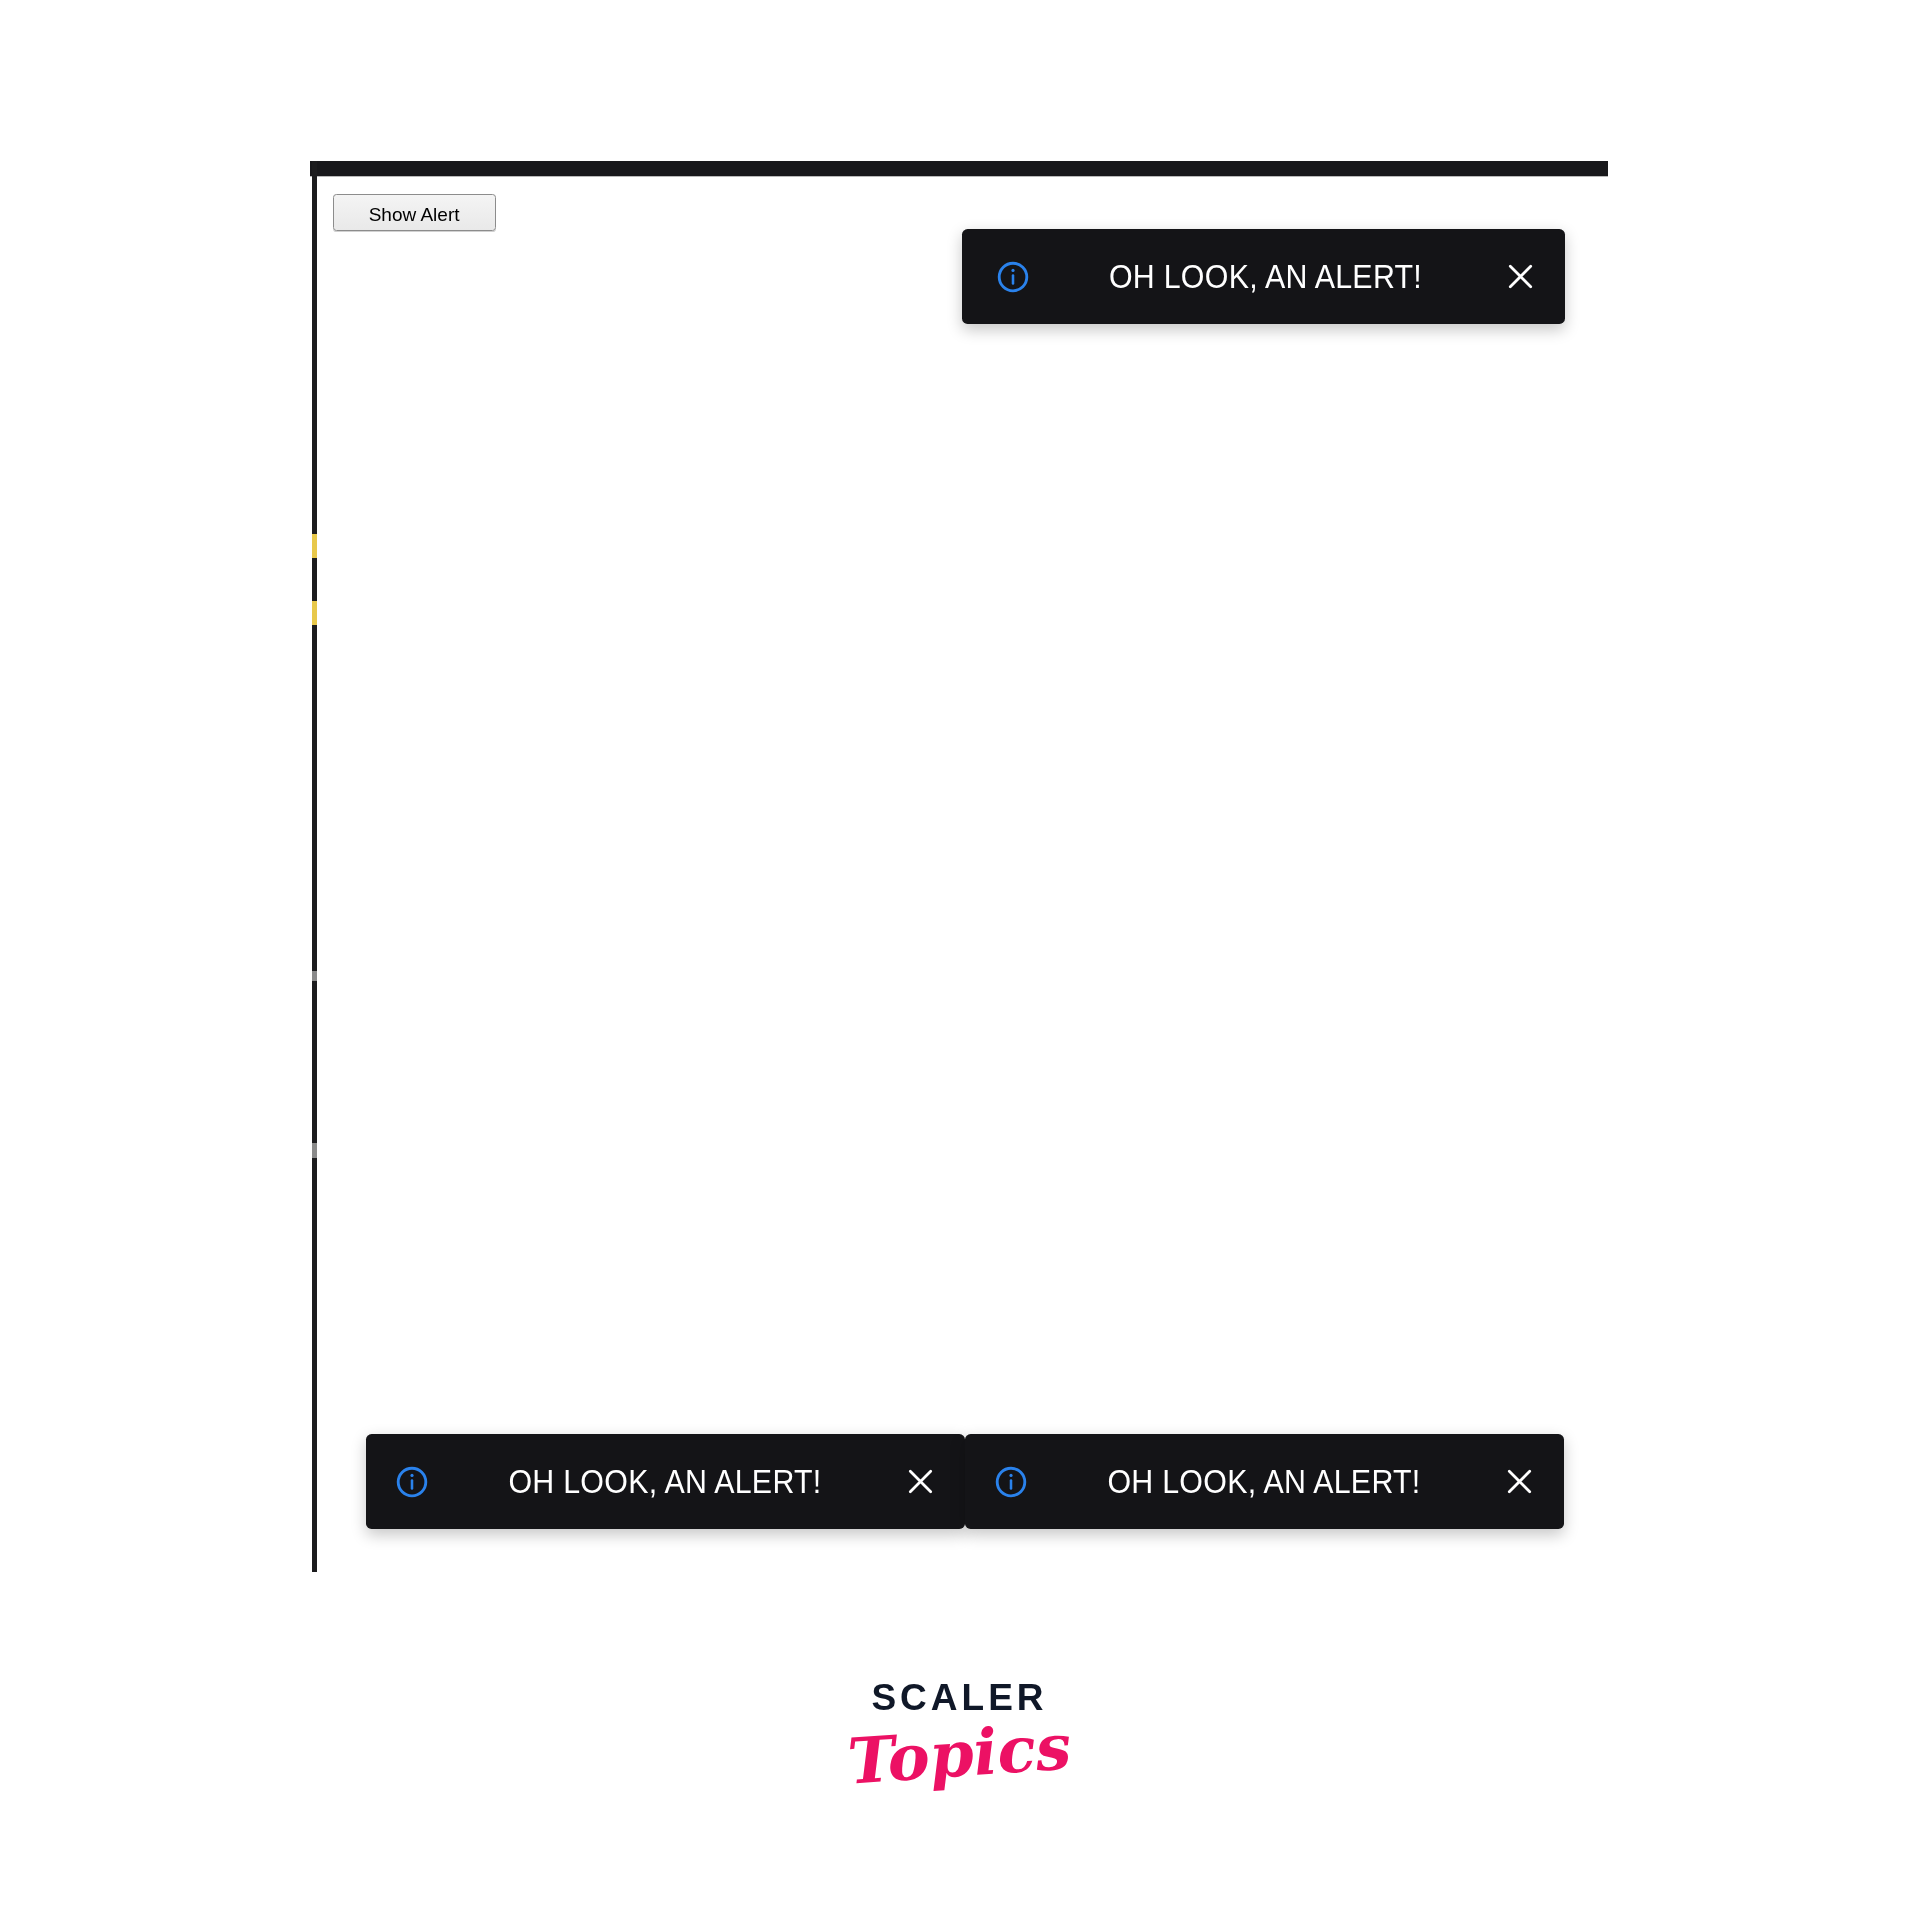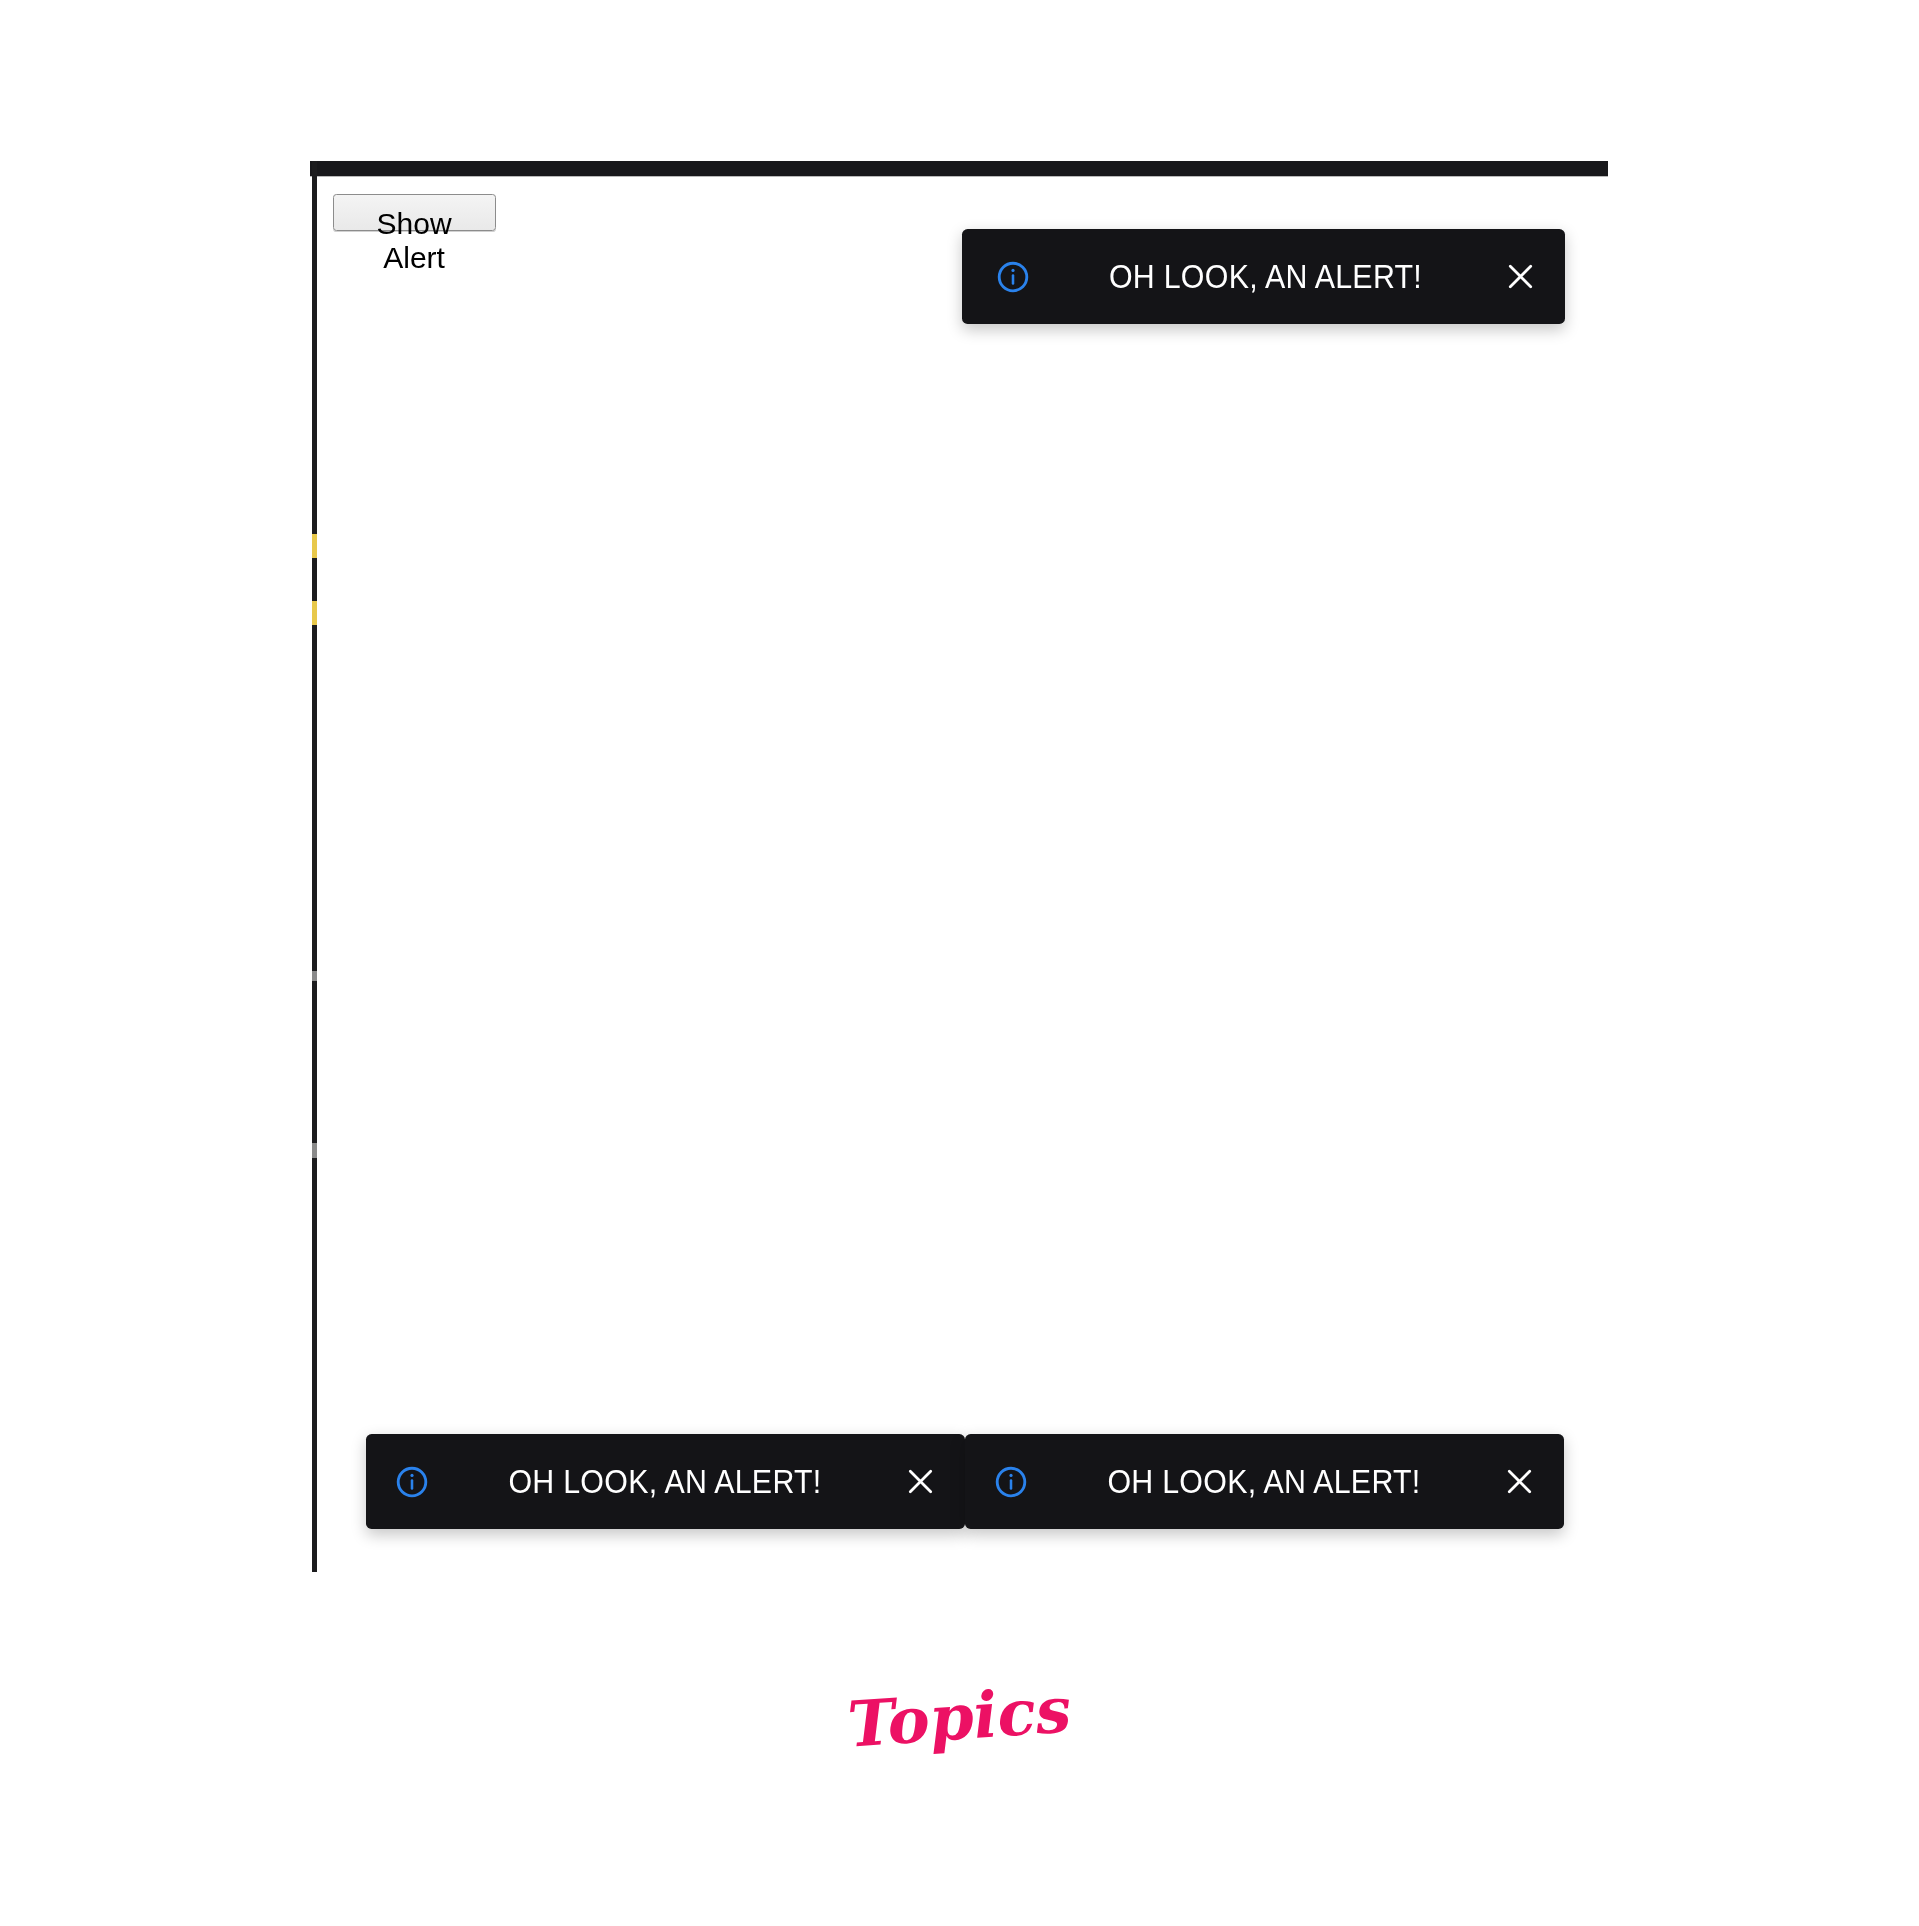--- a/index.html
+++ b/index.html
@@ -57,25 +57,25 @@
     position: absolute;
     left: 22.6px;
     top: 33px;
     width: 163px;
     height: 37px;
     background: linear-gradient(#f4f4f4, #e9e9e9);
     border: 1.7px solid #8c8c8c;
     border-radius: 3.4px;
     color: #000000;
     font-family: "Liberation Sans", sans-serif;
-    font-size: 30px;
+    font-size: 19px;
     line-height: 34px;
     text-align: center;
     box-sizing: border-box;
-    padding: 12px;
+    padding: 3px;
     cursor: default;
     box-shadow: 0 1.1px 0 rgba(0,0,0,0.18);
   }
 
   
   .toast {
     position: absolute;
     background: #141417;
     border-radius: 5.6px;
     box-shadow: 0 5.6px 14.7px rgba(0,0,0,0.22);
@@ -238,15 +238,16 @@
         <svg viewBox="0 0 24 24" fill="none" xmlns="http://www.w3.org/2000/svg">
           <path d="M5 5 L19 19 M19 5 L5 19" stroke="#ffffff" stroke-width="1.9" stroke-linecap="round"></path>
         </svg>
       </button>
     </div>
 
   </div>
 </div>
 
 <div class="brand">
+  <span class="brand-scaler">SCALER</span>
   <span class="brand-topics">Topics</span>
 </div>
 
 
 </body></html>

